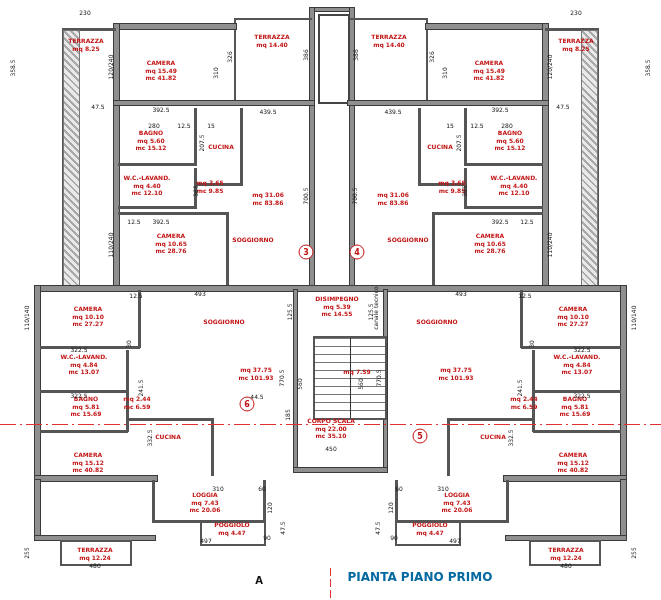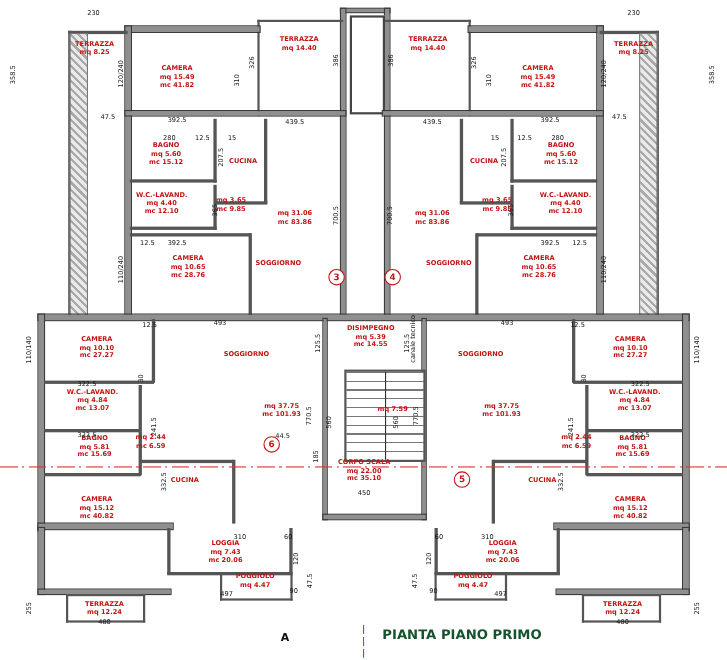--- a/index.html
+++ b/index.html
@@ -41,21 +41,21 @@
   .section-line-v{
     position:absolute;left:330px;top:568px;width:1px;height:30px;z-index:4;
     background:repeating-linear-gradient(to bottom,var(--section-red,#e03030) 0 8px,transparent 8px 11px);
   }
   .watermark{
     position:absolute;left:331px;top:441px;transform:translate(-50%,-50%);
     font-size:44px;font-weight:700;color:#8a8f94;opacity:.45;letter-spacing:1px;z-index:3;
   }
   .title{
     position:absolute;left:420px;top:577px;transform:translate(-50%,-50%);
-    font-size:12px;font-weight:700;color:#14532d;white-space:nowrap;z-index:7;
+    font-size:12px;font-weight:700;color:#0369a1;white-space:nowrap;z-index:7;
   }
   .section-a{
     position:absolute;left:259px;top:580px;transform:translate(-50%,-50%);
     font-size:10px;font-weight:700;color:#111;z-index:7;
   }
 </style>
 </head>
 <body>
 
 <div class="canvas">

